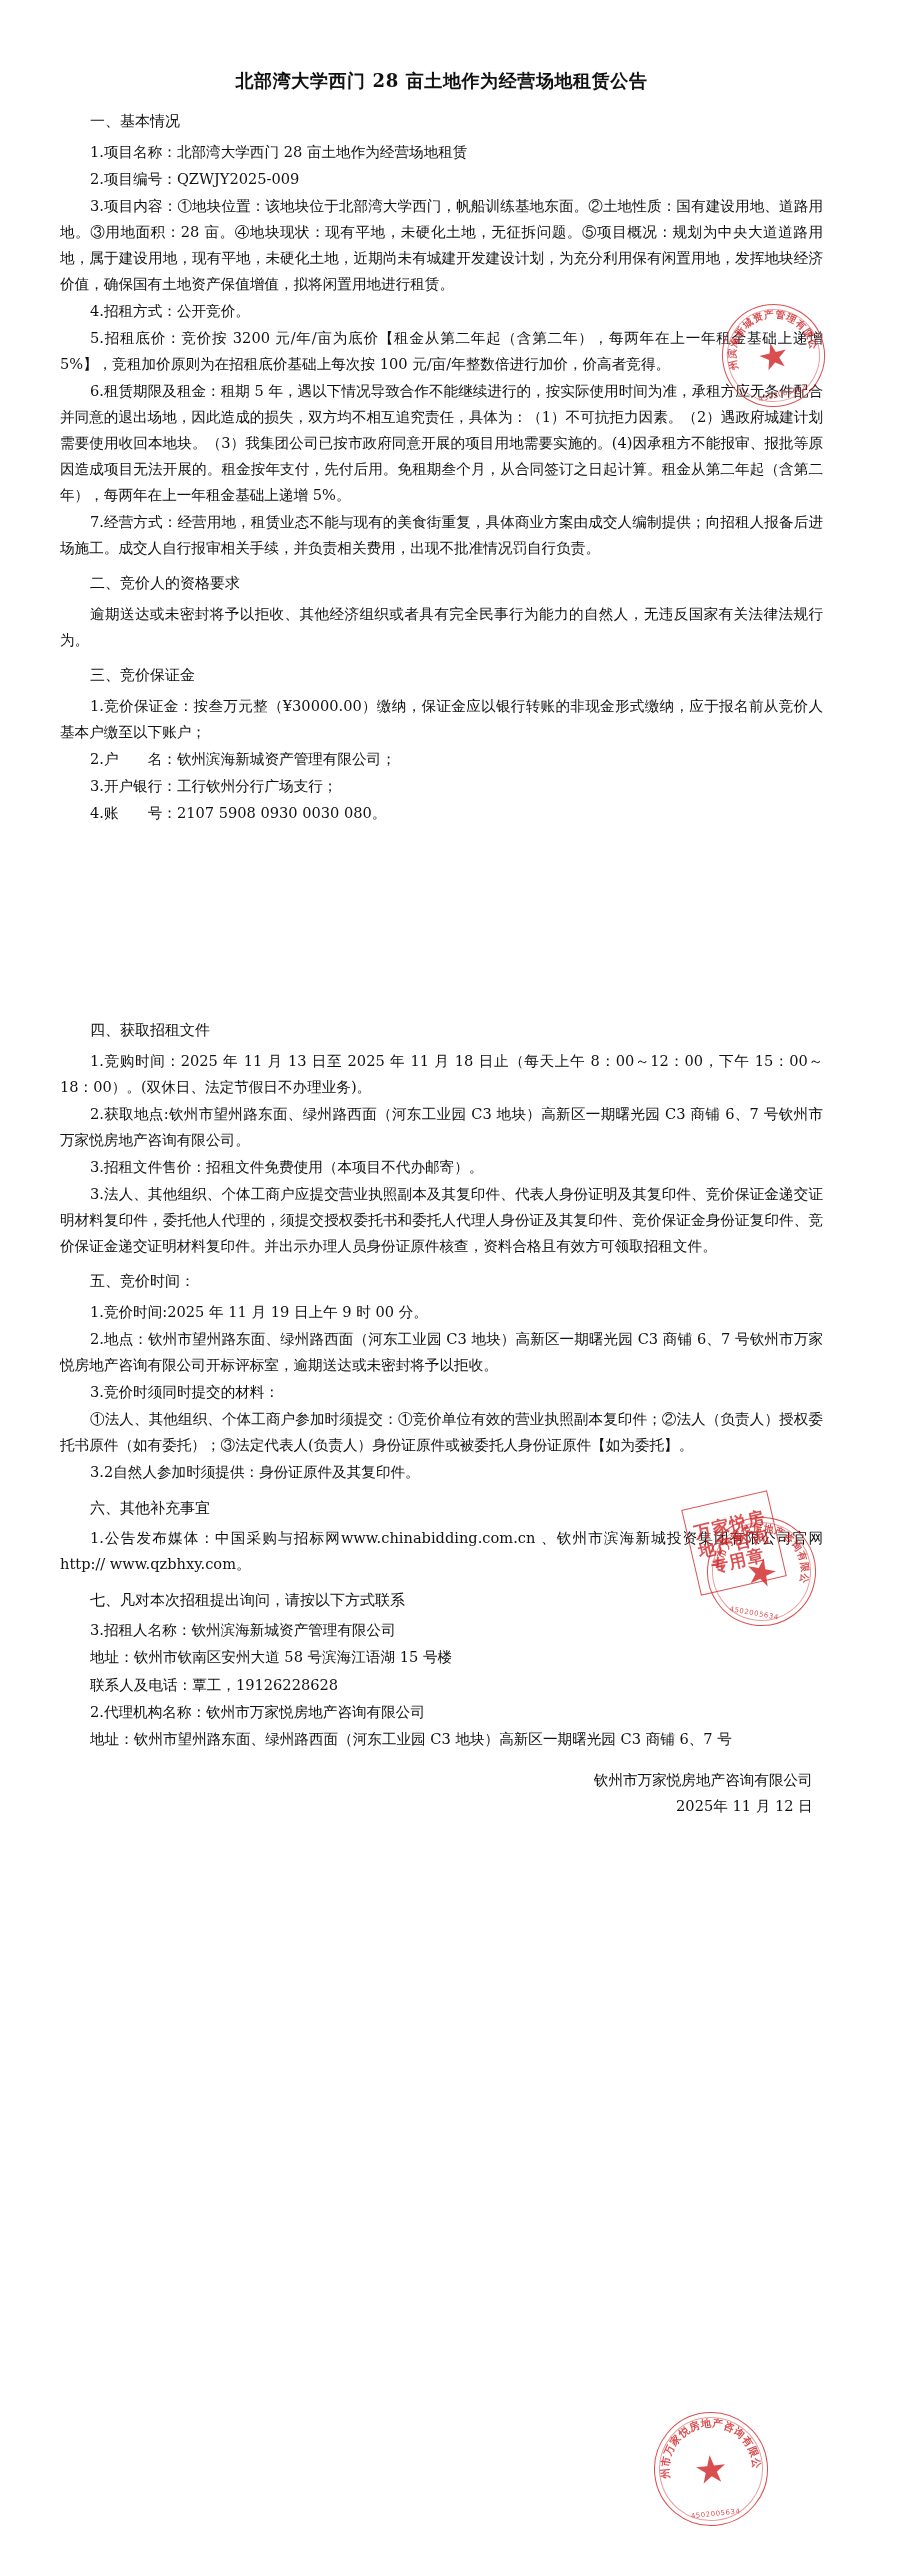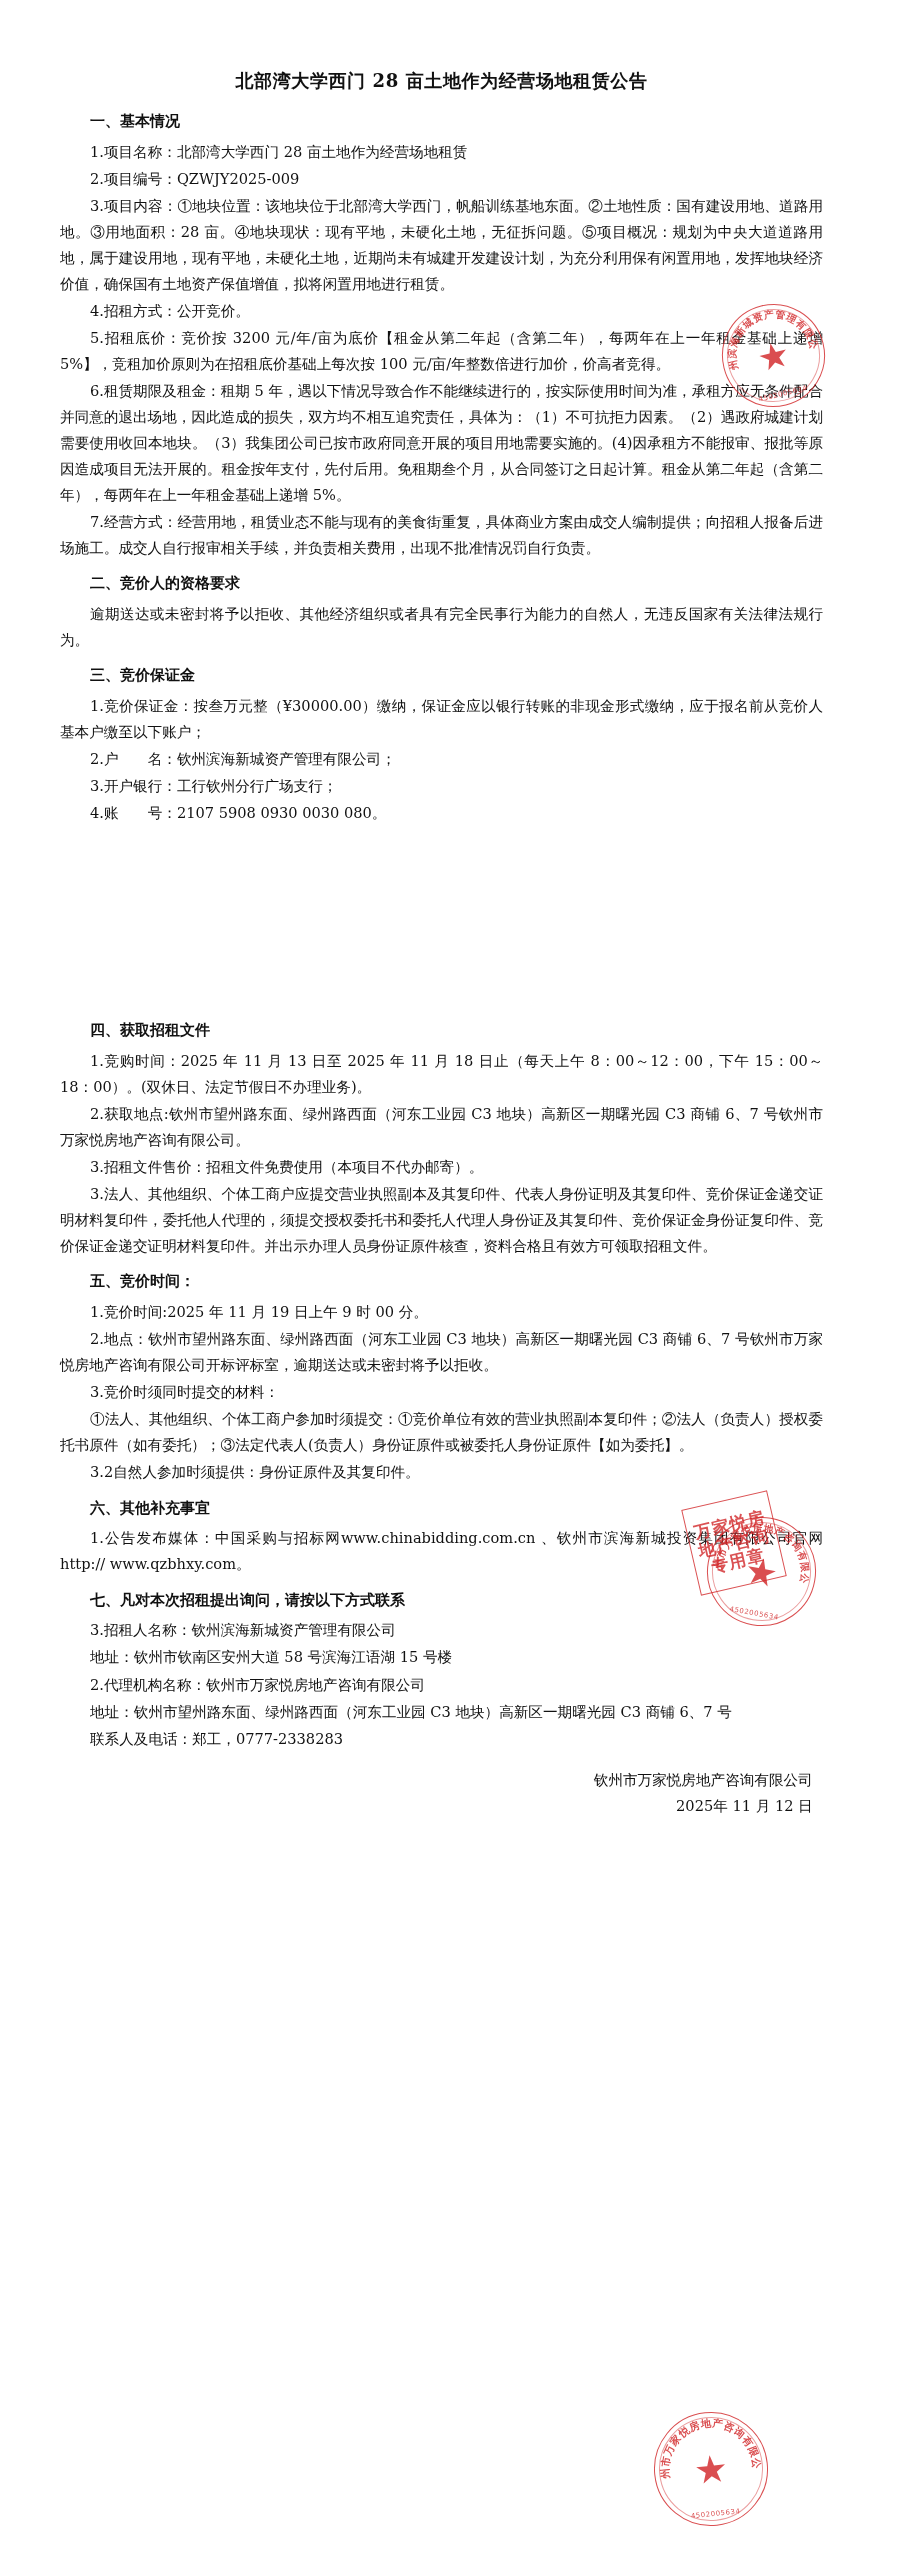--- a/index.html
+++ b/index.html
@@ -23,21 +23,21 @@
   h1.title {
     font-size:18px;
     font-weight:bold;
     text-align:center;
     margin:0 0 15px 0;
     letter-spacing:0.6px;
     font-family:"DejaVu Serif","Liberation Serif",serif;
   }
   .sec {
     font-size:15px;
-    font-weight:bold;
+    font-weight:normal;
     margin:9.2px 0 4.6px 0;
     text-indent:30px;
     line-height:1.75;
   }
   p.para {
     font-size:14.6px;
     line-height:1.78;
     margin:0 0 1.1px 0;
     text-indent:30px;
     text-align:justify;
@@ -161,23 +161,23 @@
     <p class="para">3.竞价时须同时提交的材料：</p>
     <p class="para">①法人、其他组织、个体工商户参加时须提交：①竞价单位有效的营业执照副本复印件；②法人（负责人）授权委托书原件（如有委托）；③法定代表人(负责人）身份证原件或被委托人身份证原件【如为委托】。</p>
     <p class="para">3.2自然人参加时须提供：身份证原件及其复印件。</p>
 
     <div class="sec">六、其他补充事宜</div>
     <p class="para">1.公告发布媒体：中国采购与招标网www.chinabidding.com.cn 、钦州市滨海新城投资集团有限公司官网 http:// www.qzbhxy.com。</p>
 
     <div class="sec">七、凡对本次招租提出询问，请按以下方式联系</div>
     <p class="para">3.招租人名称：钦州滨海新城资产管理有限公司</p>
     <p class="para">地址：钦州市钦南区安州大道 58 号滨海江语湖 15 号楼</p>
+    <p class="para">联系人及电话：覃工，19126228628</p>
     <p class="para">2.代理机构名称：钦州市万家悦房地产咨询有限公司</p>
     <p class="para">地址：钦州市望州路东面、绿州路西面（河东工业园 C3 地块）高新区一期曙光园 C3 商铺 6、7 号</p>
-    <p class="para">联系人及电话：郑工，0777-2338283</p>
 
     <div class="signature">
       <div>钦州市万家悦房地产咨询有限公司</div>
       <div>2025年 11 月 12 日</div>
     </div>
   </div>
 
   <div class="seal" id="seal-1">
     <div class="rim"></div>
     <svg class="arc" viewBox="0 0 176 176">

